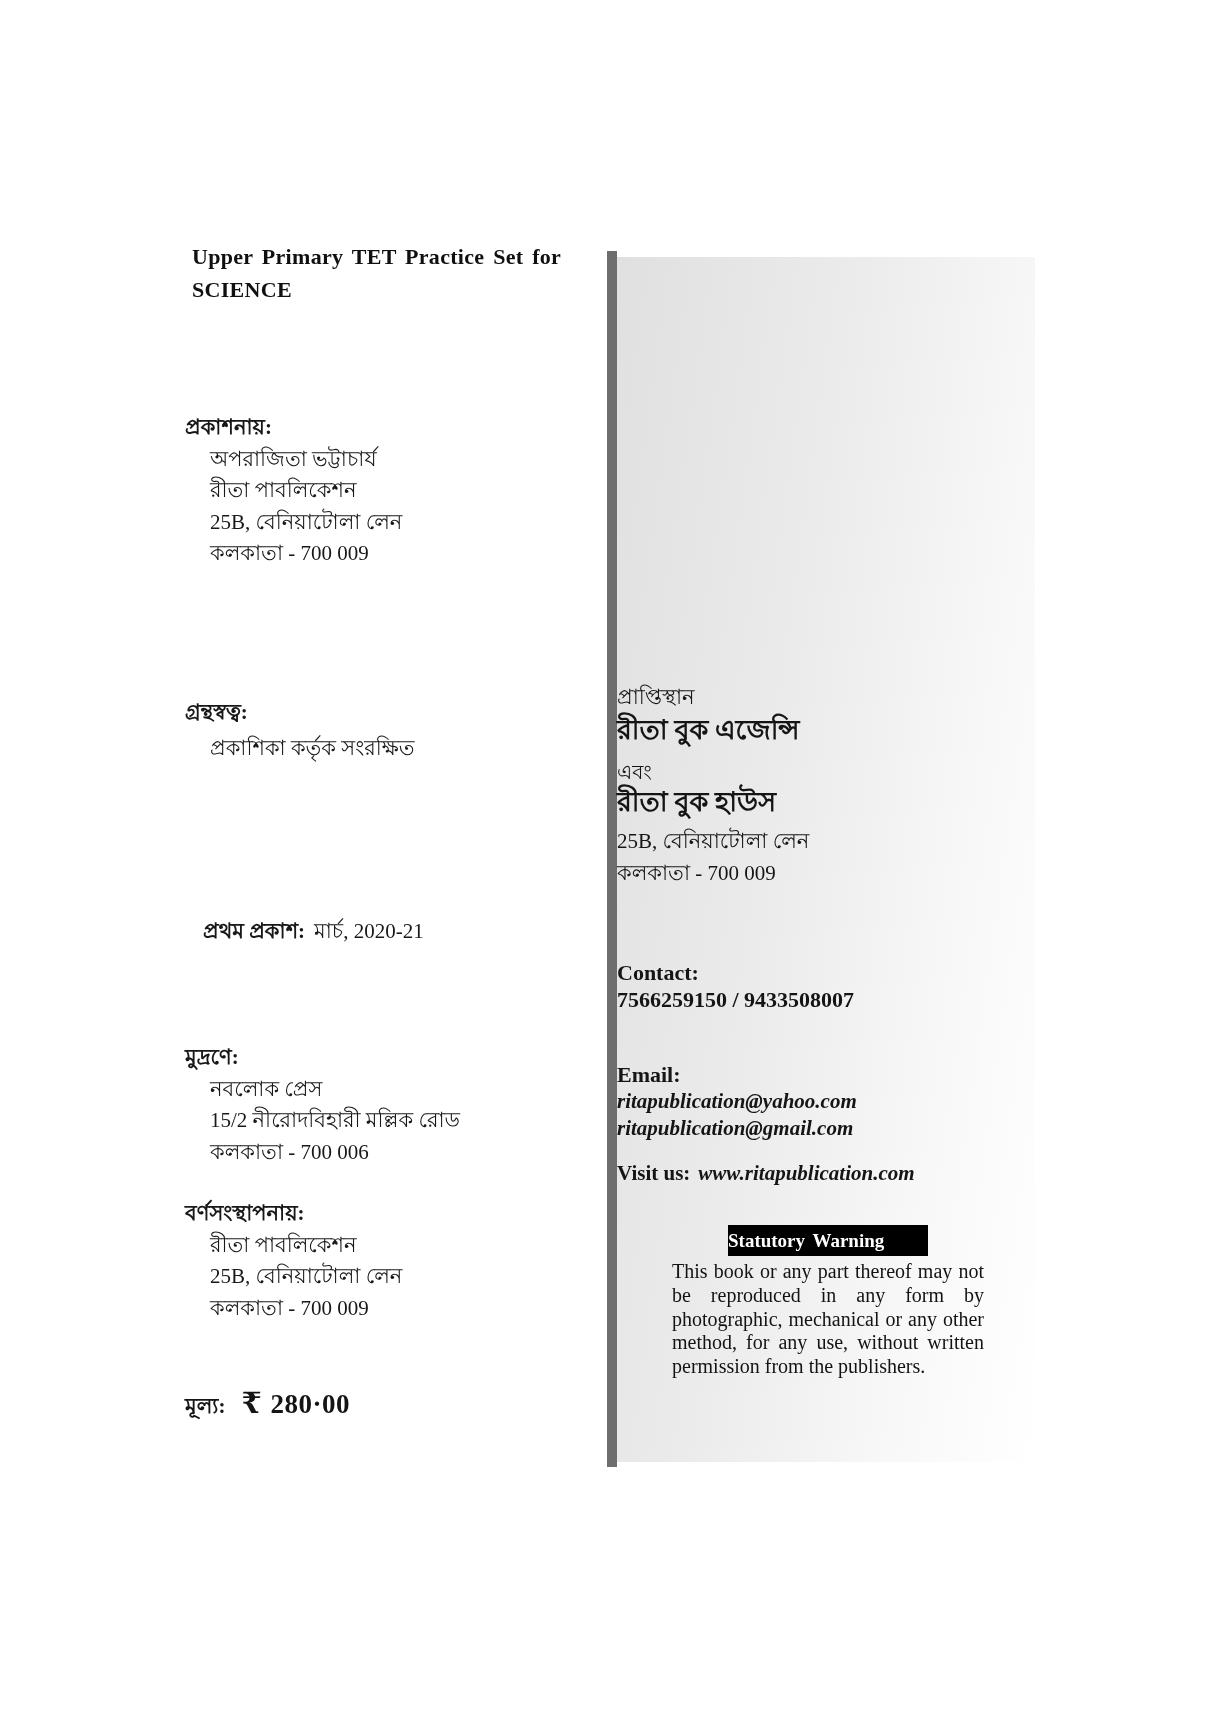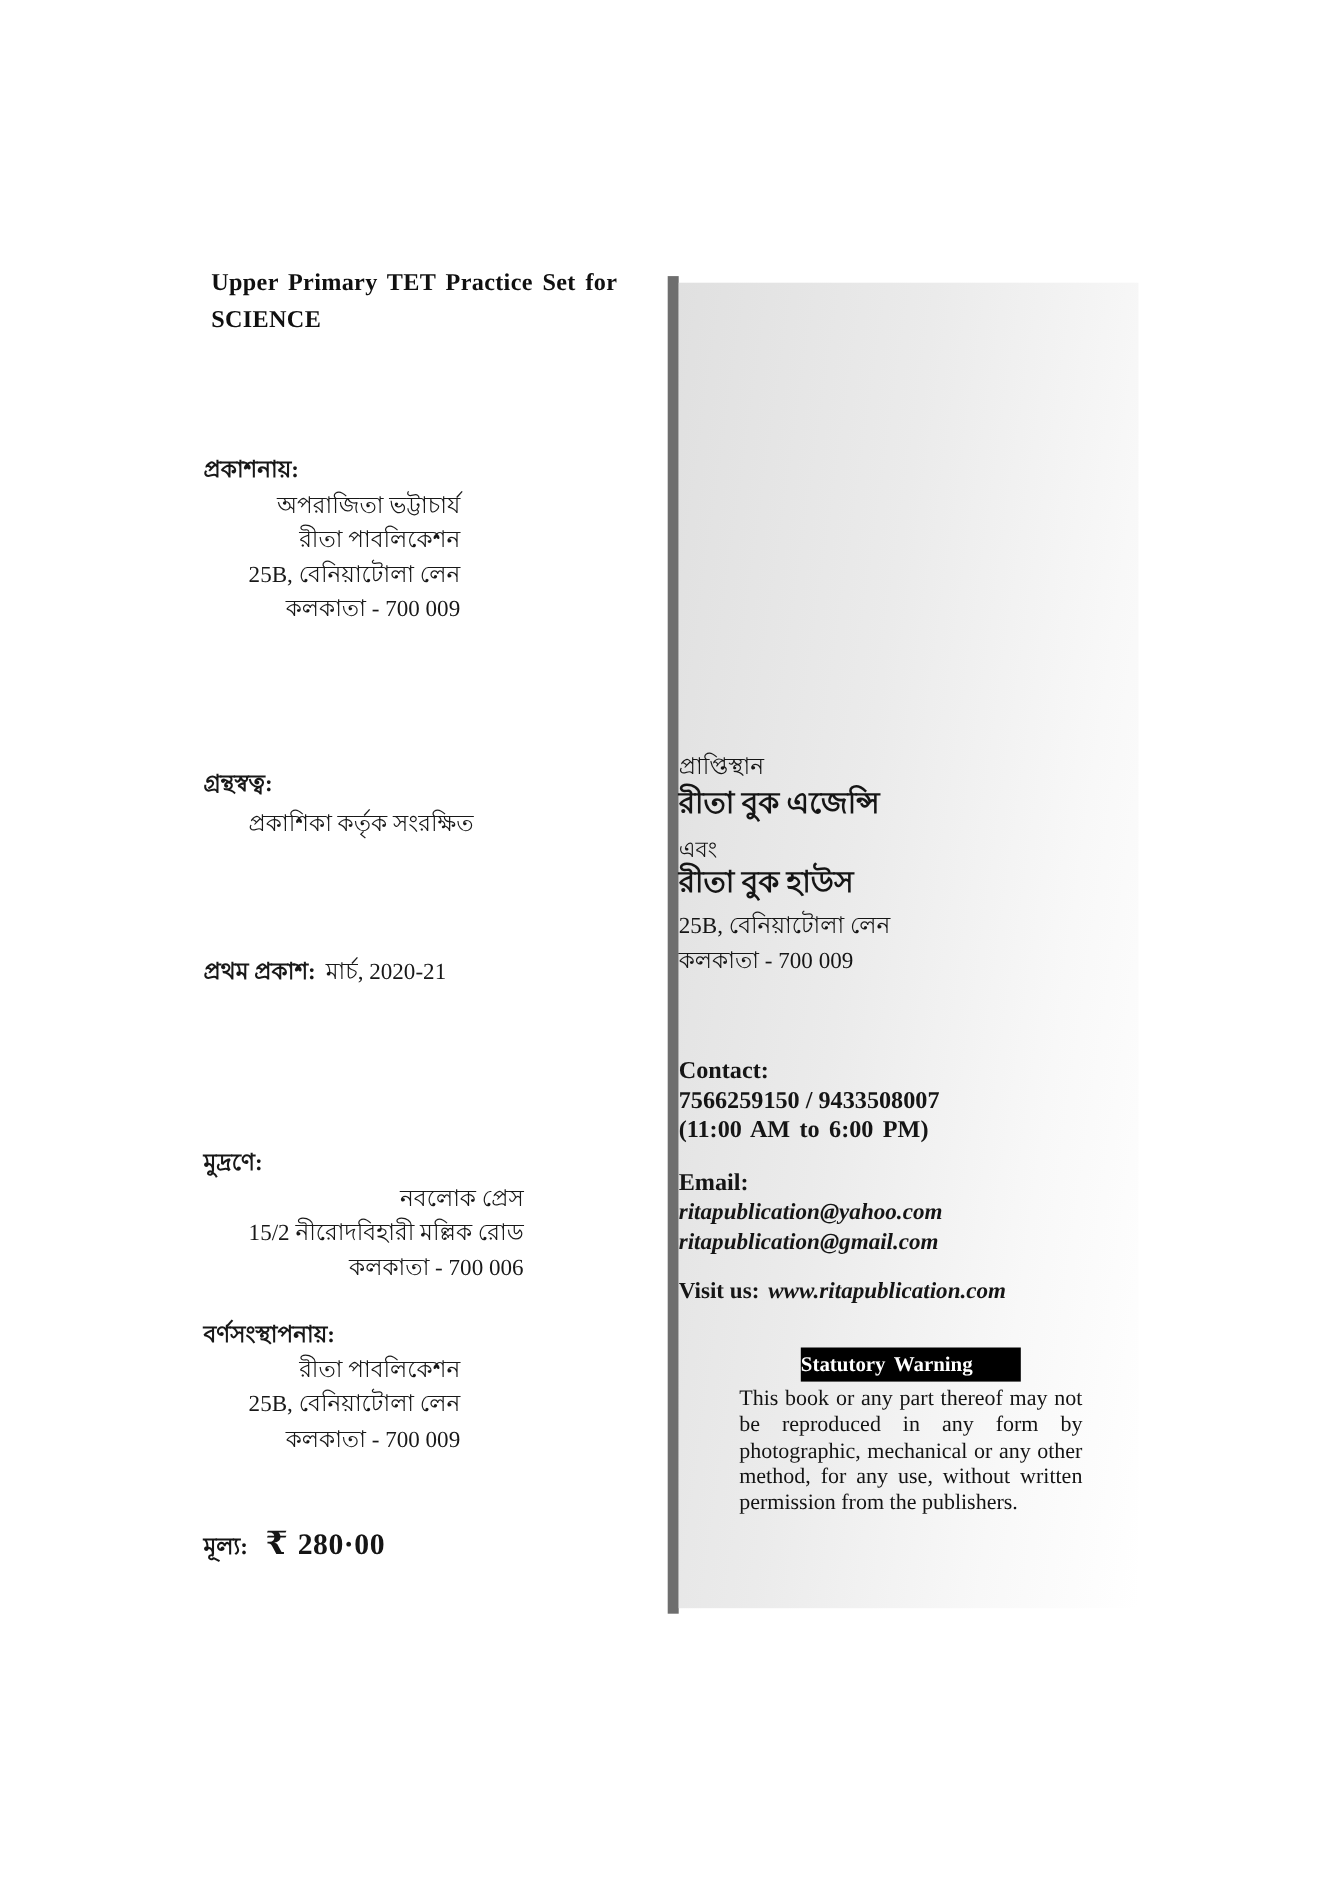--- a/index.html
+++ b/index.html
@@ -7,25 +7,25 @@
     position:relative;width:1214px;height:1718px;background:#ffffff;overflow:hidden;
     font-family:"Liberation Serif","DejaVu Serif",serif;color:#151515;
   }
   
   .book-title{
     position:absolute;left:192px;top:240px;width:380px;
     font-size:22px;font-weight:700;line-height:33px;letter-spacing:.3px;word-spacing:3px;color:#101010;
   }
   .sec{position:absolute;left:185px;font-size:21px;line-height:31.5px;color:#181818;}
   .sec .h{font-weight:700;}
-  .sec .ln{margin-left:41px;text-align:right;}
+  .sec .ln{margin-left:25px;}
   .sec-publisher{top:412px;}
   .sec-copyright{top:697px;}
   .sec-copyright .ln{margin-top:4px;}
-  .sec-firstpub{top:868px;}
+  .sec-firstpub{top:916px;margin-left:18px;}
   .sec-firstpub .h{margin-right:9px;}
   .sec-printer{top:1042px;}
   .sec-typeset{top:1198px;}
   .price-line{position:absolute;left:185px;top:1386px;}
   .price-label{font-size:21px;font-weight:700;margin-right:16px;}
   .price-rupee{font-size:29px;font-weight:700;margin-right:9px;}
   .price-amount{font-size:27px;font-weight:700;letter-spacing:.5px;}
   
   .divider-bar{position:absolute;left:607px;top:251px;width:10px;height:1216px;background:#6e6e6e;}
   .panel{
@@ -108,21 +108,20 @@
   <div class="panel">
     <div class="c p-avail">প্রাপ্তিস্থান</div>
     <div class="c p-store1">রীতা বুক এজেন্সি</div>
     <div class="c p-and">এবং</div>
     <div class="c p-store2">রীতা বুক হাউস</div>
     <div class="c p-addr1">25B, বেনিয়াটোলা লেন</div>
     <div class="c p-addr2">কলকাতা - 700 009</div>
 
     <div class="c p-contact">Contact:</div>
     <div class="c p-phones">7566259150 / 9433508007</div>
-    <div class="c p-hours">(11:00 AM to 6:00 PM)</div>
 
     <div class="c p-email">Email:</div>
     <div class="c p-email1">ritapublication@yahoo.com</div>
     <div class="c p-email2">ritapublication@gmail.com</div>
 
     <div class="c p-visit">
       <span class="visit-label">Visit us:</span><span class="url">www.ritapublication.com</span>
     </div>
 
     <div class="warning-badge">Statutory Warning</div>

